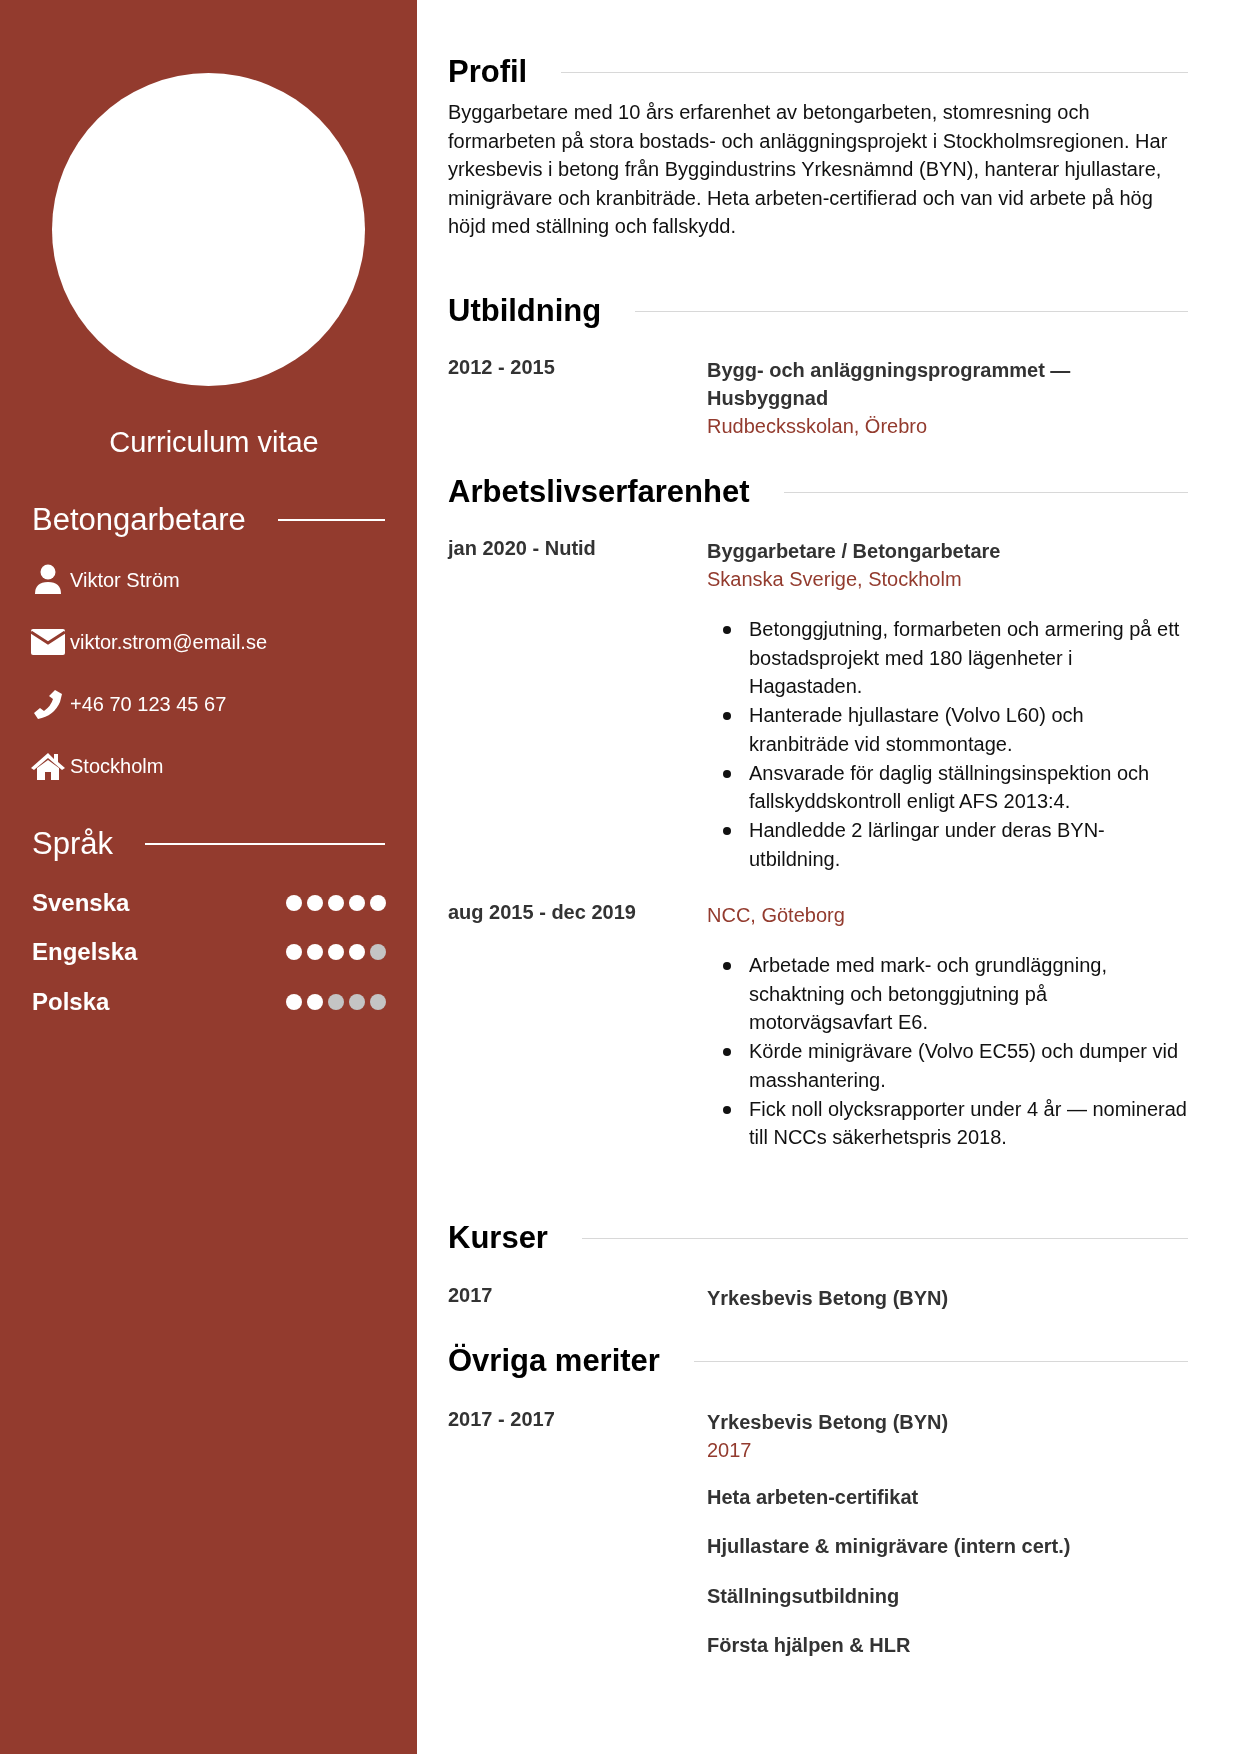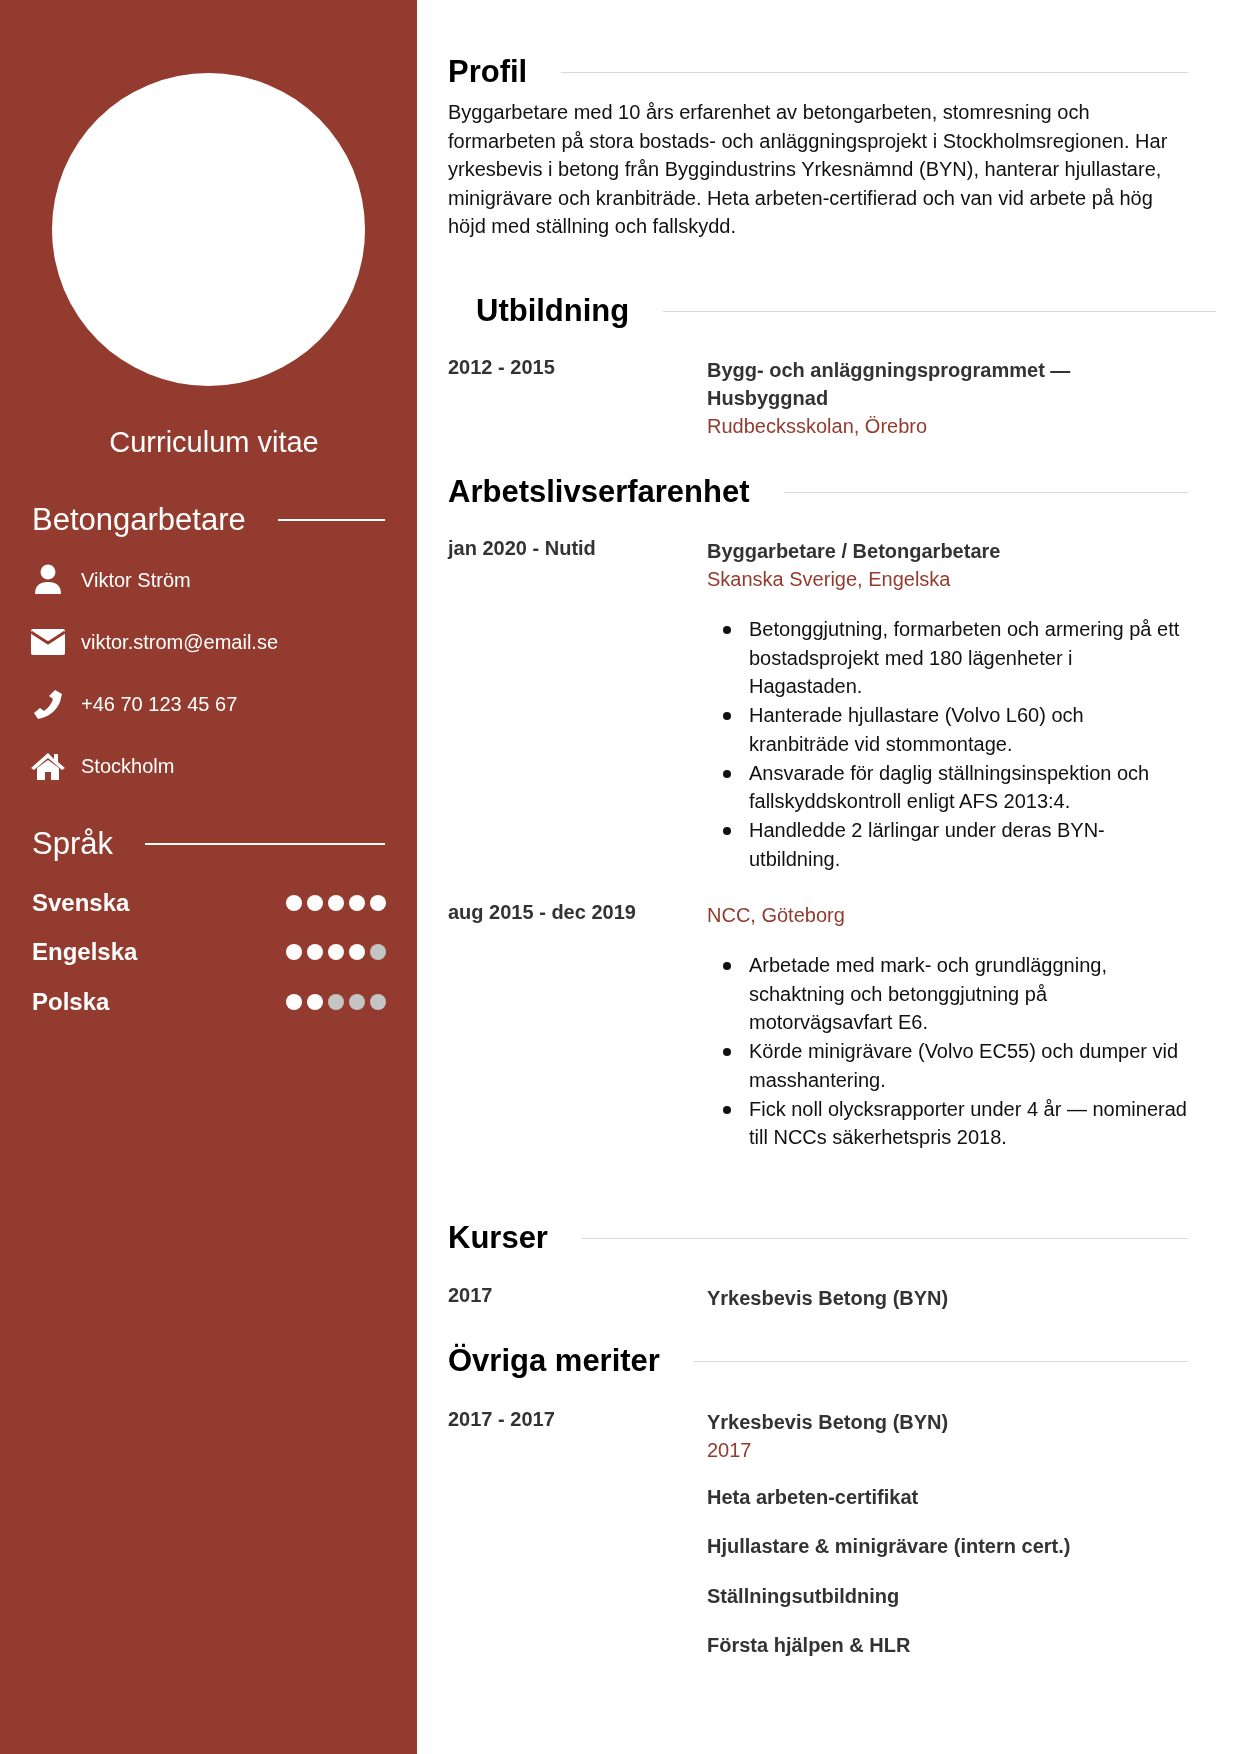--- a/index.html
+++ b/index.html
@@ -20,21 +20,21 @@
     }
     .side-heading {
       position: absolute; left: 32px; display: flex; align-items: center; width: 353px;
     }
     .side-heading .label { font-size: 31px; white-space: nowrap; }
     .side-heading .rule { flex: 1; height: 2px; background: #ffffff; margin-left: 32px; }
     .contact-row {
       position: absolute; left: 30px; display: flex; align-items: center; height: 40px;
     }
     .contact-row .icon { width: 36px; height: 36px; display: flex; align-items: center; justify-content: center; }
-    .contact-row .text { margin-left: 15px; font-size: 20px; color: #ffffff; }
+    .contact-row .text { margin-left: 4px; font-size: 20px; color: #ffffff; }
 
     .lang-row {
       position: absolute; left: 32px; width: 354px; display: flex; align-items: center; justify-content: space-between;
       height: 30px;
     }
     .lang-row .name { font-size: 24px; font-weight: bold; }
     .dots { display: flex; gap: 5px; }
     .dot { width: 16px; height: 16px; border-radius: 50%; background: #ffffff; }
     .dot.off { background: #c4c4c4; }
 
@@ -146,41 +146,41 @@
 </aside>
 
 <main class="main">
 
   <div class="section-head" style="top:54px;">
     <span class="title">Profil</span>
     <span class="rule"></span>
   </div>
   <p class="profile-text">Byggarbetare med 10 års erfarenhet av betongarbeten, stomresning och formarbeten på stora bostads- och anläggningsprojekt i Stockholmsregionen. Har yrkesbevis i betong från Byggindustrins Yrkesnämnd (BYN), hanterar hjullastare, minigrävare och kranbiträde. Heta arbeten-certifierad och van vid arbete på hög höjd med ställning och fallskydd.</p>
 
-  <div class="section-head" style="top:293px;margin-left:28px;">
+  <div class="section-head" style="top:293px;">
     <span class="title">Utbildning</span>
     <span class="rule"></span>
   </div>
   <div class="entry" style="top:356px;">
     <div class="date">2012 - 2015</div>
     <div class="body">
       <div class="role" style="width:400px;">Bygg- och anläggningsprogrammet — Husbyggnad</div>
       <div class="org">Rudbecksskolan, Örebro</div>
     </div>
   </div>
 
   <div class="section-head" style="top:474px;">
     <span class="title">Arbetslivserfarenhet</span>
     <span class="rule"></span>
   </div>
   <div class="entry" style="top:537px;">
     <div class="date">jan 2020 - Nutid</div>
     <div class="body">
       <div class="role">Byggarbetare / Betongarbetare</div>
-      <div class="org">Skanska Sverige, Engelska</div>
+      <div class="org">Skanska Sverige, Stockholm</div>
       <ul>
         <li>Betonggjutning, formarbeten och armering på ett bostadsprojekt med 180 lägenheter i Hagastaden.</li>
         <li>Hanterade hjullastare (Volvo L60) och kranbiträde vid stommontage.</li>
         <li>Ansvarade för daglig ställningsinspektion och fallskyddskontroll enligt AFS 2013:4.</li>
         <li>Handledde 2 lärlingar under deras BYN-utbildning.</li>
       </ul>
     </div>
   </div>
   <div class="entry" style="top:901px;">
     <div class="date">aug 2015 - dec 2019</div>

